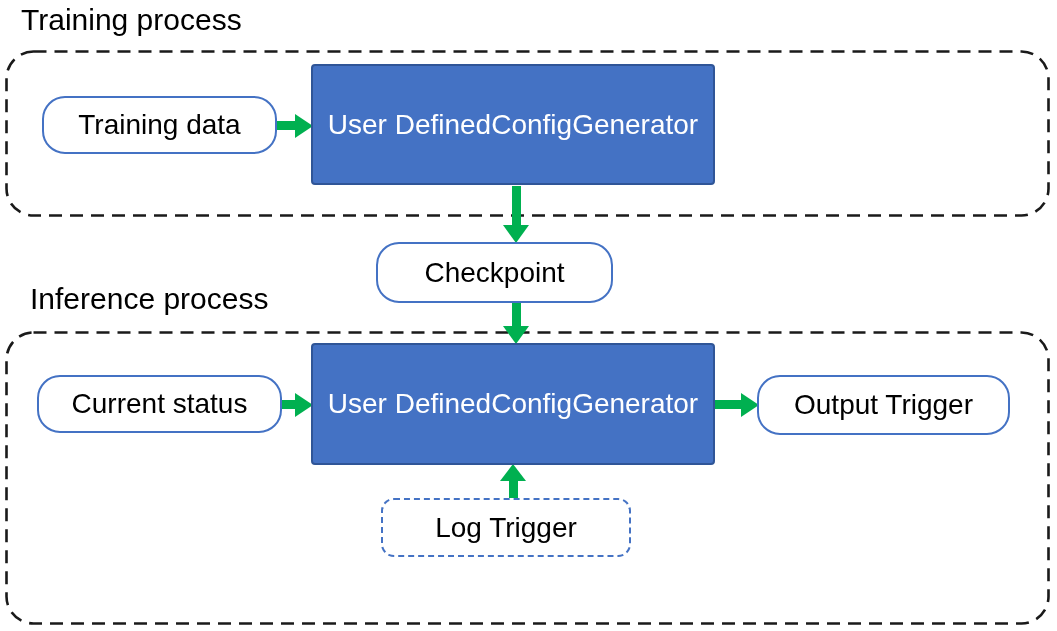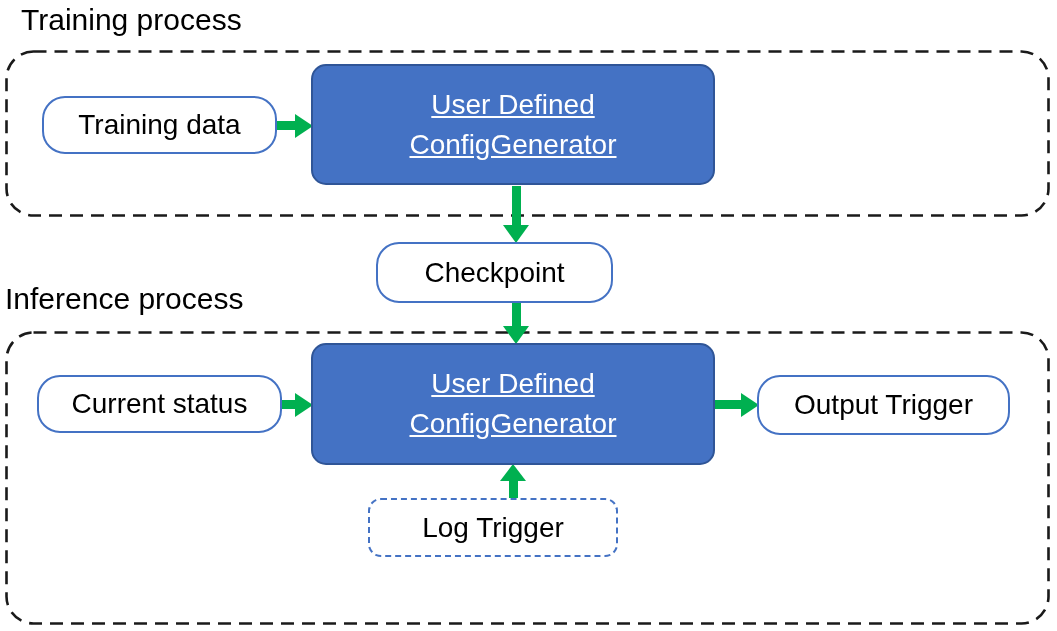--- a/index.html
+++ b/index.html
@@ -31,21 +31,21 @@
   }
   .section-title {
     position: absolute;
     font-size: 30px;
     line-height: 34px;
     color: var(--text);
     white-space: nowrap;
     z-index: 2;
   }
   .title-training { left: 21px; top: 3px; }
-  .title-inference { left: 5px; top: 282px; }
+  .title-inference { left: 30px; top: 282px; }
 
   .white-box {
     position: absolute;
     background: #ffffff;
     border: 2px solid var(--box-border);
     border-radius: 23px;
     display: flex;
     align-items: center;
     justify-content: center;
     font-size: 28px;
@@ -54,47 +54,46 @@
   }
   .box-training-data { left: 42px;  top: 96px;  width: 235px; height: 58px; }
   .box-checkpoint    { left: 376px; top: 242px; width: 237px; height: 61px; }
   .box-current-status{ left: 28px;  top: 375px; width: 245px; height: 58px; margin-left: 9px; }
   .box-output-config { left: 757px; top: 375px; width: 253px; height: 60px; }
 
   .blue-box {
     position: absolute;
     background: var(--node-fill);
     border: 2.5px solid var(--node-border);
-    border-radius: 15px;
-    display: flex;
-    flex-direction: column;
+    border-radius: 4px;
+    display: flex;
+    flex-direction: row;
     align-items: center;
     justify-content: center;
     color: var(--node-text);
     font-size: 28px;
     line-height: 40px;
     text-align: center;
     z-index: 2;
-    text-decoration: underline;
   }
   .blue-training  { left: 311px; top: 64px;  width: 404px; height: 121px; }
   .blue-inference { left: 311px; top: 343px; width: 404px; height: 122px; }
 
   .trigger-box {
     position: absolute;
     background: #ffffff;
     border: 2.5px dashed var(--trigger-border);
     border-radius: 13px;
     display: flex;
     align-items: center;
     justify-content: center;
     font-size: 28px;
     white-space: nowrap;
   }
-  .box-log-trigger   { left: 368px; top: 498px; width: 250px; height: 59px; z-index: 3; }
+  .box-log-trigger   { left: 381px; top: 498px; width: 250px; height: 59px; z-index: 3; }
   .box-clock-trigger { left: 432px; top: 548px; width: 260px; height: 59px; z-index: 4; }
 
   
   .h-arrow {
     position: absolute;
     display: flex;
     align-items: center;
     z-index: 1;
   }
   .h-arrow .shaft { height: 9px; background: var(--arrow); flex: 1; }

